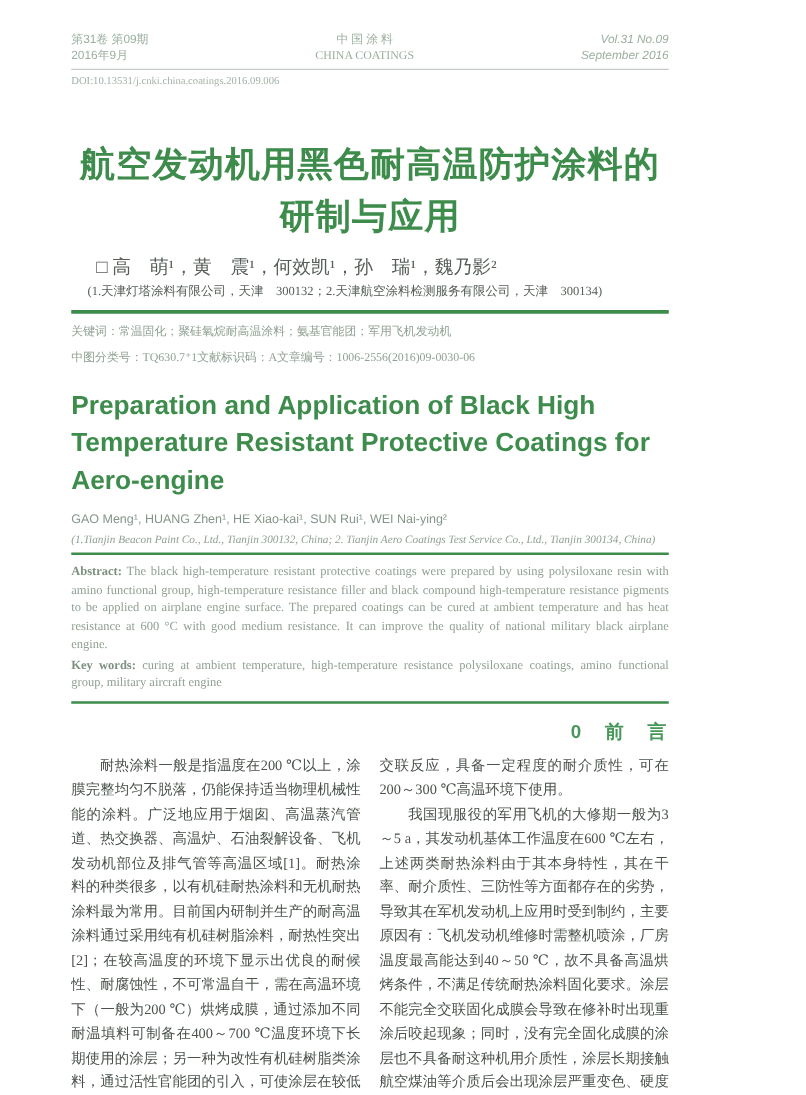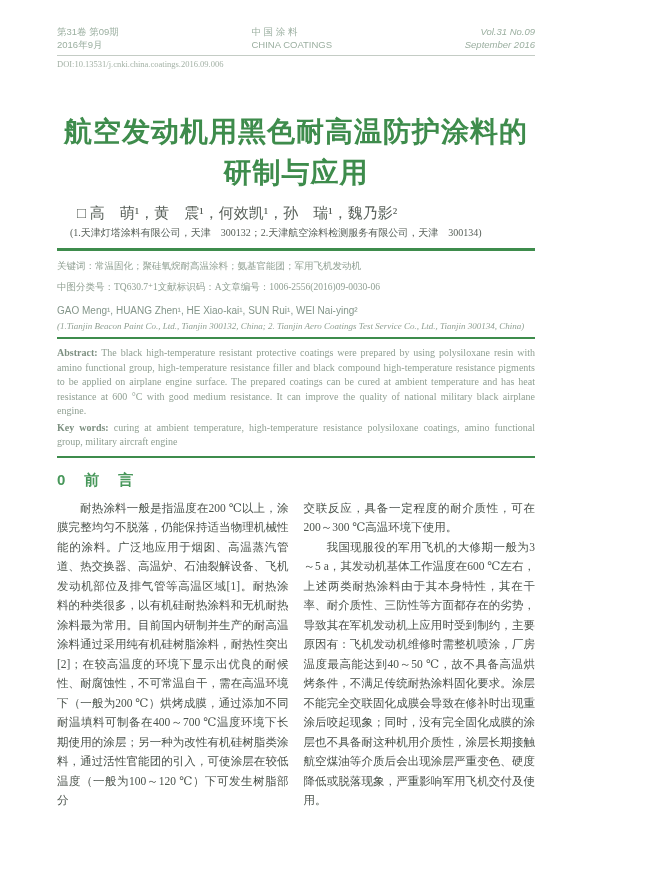--- a/index.html
+++ b/index.html
@@ -14,21 +14,21 @@
     color:#49514a;
   }
   
   .jheader{
     display:flex;justify-content:space-between;
     font-family:"Liberation Sans","DejaVu Sans",sans-serif;
     font-size:9.5px;line-height:12.5px;color:#9bafa0;
     border-bottom:1px solid #c4ccc5;padding-bottom:4px;
   }
   .jheader .col{white-space:nowrap;}
-  .jheader .c-center{text-align:left;}
+  .jheader .c-center{text-align:center;font-family:Liberation Serif, serif;}
   .jheader .c-right{text-align:right;font-style:italic;}
   .doi{font-size:8.5px;color:#a3b1a5;margin-top:3px;font-family:"Liberation Serif",serif;}
   
   .title-cn{
     margin-top:42px;max-width:486px;
     font-family:"Liberation Sans","DejaVu Sans",sans-serif;
     font-weight:bold;font-size:28px;line-height:41px;
     color:#3e8c4c;letter-spacing:1px;
   }
   .authors-cn{margin-top:11px;font-size:15px;color:#565e57;padding-left:20px;}
@@ -52,21 +52,21 @@
   .affil-en{margin-top:5px;font-style:italic;font-size:9px;color:#90a093;}
   .rule-green-thin{margin-top:6px;height:2px;background:#3e8c4c;}
   
   .abs-en{margin-top:7px;font-size:10px;line-height:14.5px;color:#90a093;text-align:justify;}
   .abs-en b{color:#7d9081;}
   .kw-en{margin-top:2px;}
   
   .sec-head{
     margin-top:13px;
     font-family:"Liberation Sans","DejaVu Sans",sans-serif;
-    font-weight:bold;font-size:15px;color:#47975a;letter-spacing:2px;
+    font-weight:bold;font-size:15px;color:#47975a;letter-spacing:2px;text-align:right;
   }
   .cols{display:flex;gap:15px;margin-top:9px;}
   .col-body{flex:1 1 0;font-size:11.5px;line-height:19.5px;text-align:justify;color:#4a524b;}
   .p-ind{text-indent:2em;margin:0;}
   .p-noind{text-indent:0;margin:0;}
 </style>
 </head>
 <body>
 
 <div class="page">
@@ -96,20 +96,21 @@
     <div class="kw-row">
       <span>关键词：</span><span>常温固化；聚硅氧烷耐高温涂料；氨基官能团；军用飞机发动机</span>
     </div>
     <div class="meta-row">
       <span><span>中图分类号：</span><span>TQ630.7⁺1</span></span>
       <span><span>文献标识码：</span><span>A</span></span>
       <span><span>文章编号：</span><span>1006-2556(2016)09-0030-06</span></span>
     </div>
   </div>
 
+  <h2 class="title-en" style="margin-bottom:0;">Preparation and Application of Black High Temperature Resistant Protective Coatings for Aero-engine</h2>
   <div class="authors-en">GAO Meng¹, HUANG Zhen¹, HE Xiao-kai¹, SUN Rui¹, WEI Nai-ying²</div>
   <div class="affil-en">(1.Tianjin Beacon Paint Co., Ltd., Tianjin 300132, China; 2. Tianjin Aero Coatings Test Service Co., Ltd., Tianjin 300134, China)</div>
   <div class="rule-green-thin"></div>
 
   <div class="abs-en">
     <div><b>Abstract:</b><span> The black high-temperature resistant protective coatings were prepared by using polysiloxane resin with amino functional group, high-temperature resistance filler and black compound high-temperature resistance pigments to be applied on airplane engine surface. The prepared coatings can be cured at ambient temperature and has heat resistance at 600 °C with good medium resistance. It can improve the quality of national military black airplane engine.</span></div>
     <div class="kw-en"><b>Key words:</b><span> curing at ambient temperature, high-temperature resistance polysiloxane coatings, amino functional group, military aircraft engine</span></div>
   </div>
   <div class="rule-green-thin"></div>
 

